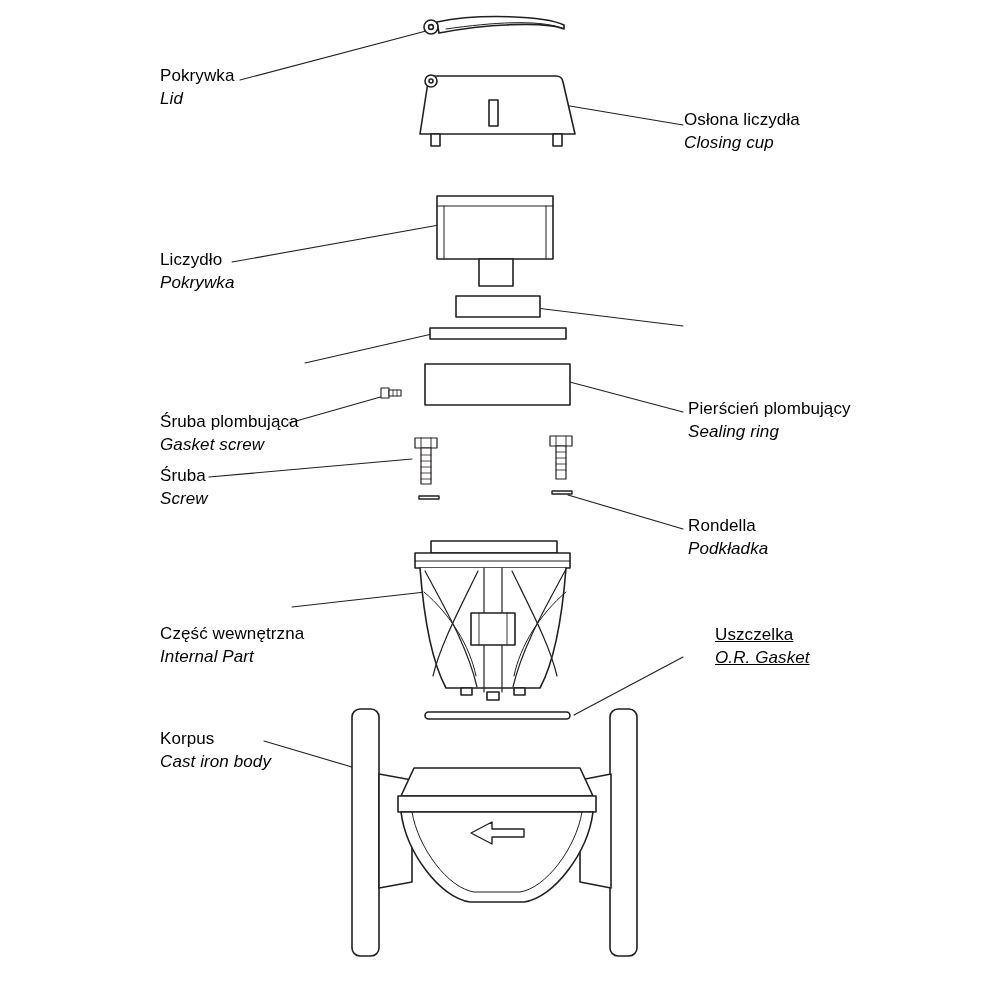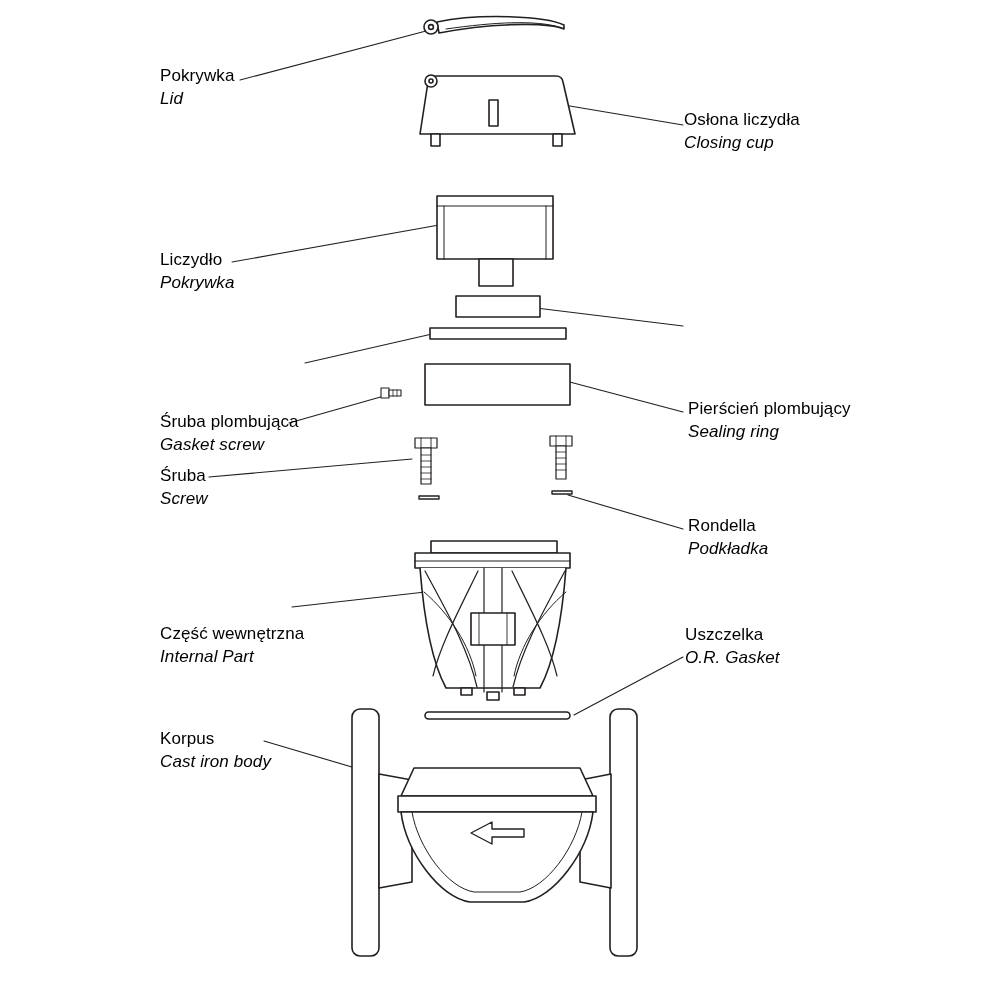--- a/index.html
+++ b/index.html
@@ -190,21 +190,21 @@
   <div class="label" style="left:688px;top:514px;">
     <span class="l1">Rondella</span>
     <span class="l2">Podkładka</span>
   </div>
 
   <div class="label" style="left:160px;top:594px;margin-top:28px;">
     <span class="l1">Część wewnętrzna</span>
     <span class="l2">Internal Part</span>
   </div>
 
-  <div class="label" style="left:685px;top:623px;">
+  <div class="label" style="left:715px;top:623px;text-decoration:underline;">
     <span class="l1">Uszczelka</span>
     <span class="l2">O.R. Gasket</span>
   </div>
 
   <div class="label" style="left:160px;top:727px;">
     <span class="l1">Korpus</span>
     <span class="l2">Cast iron body</span>
   </div>
 
 </div>

